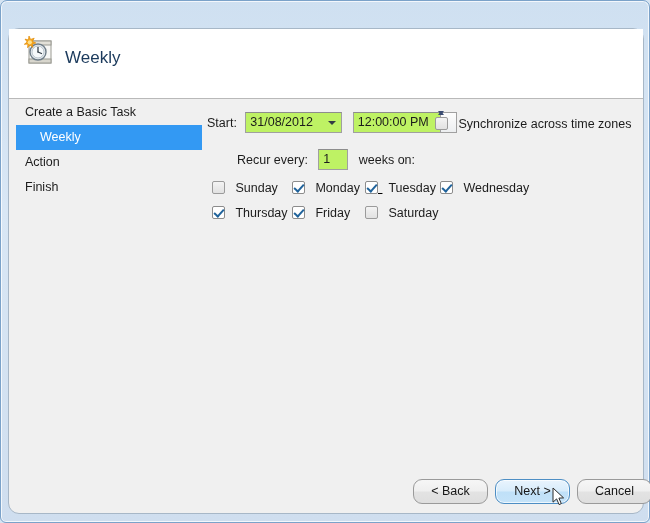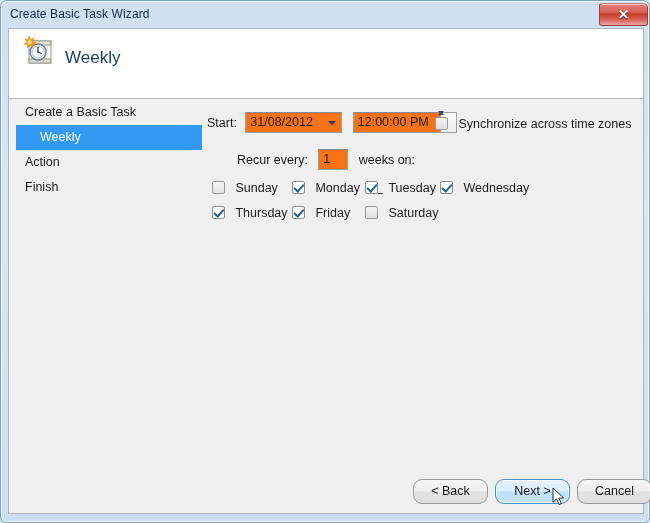--- a/index.html
+++ b/index.html
@@ -60,21 +60,21 @@
   }
 
   
   #dialog-body {
     position: absolute;
     left: 7px; top: 27px;
     width: 636px; height: 486px;
     box-sizing: border-box;
     background: #f0f0f0;
     border: 1px solid #a7b7c7;
-    border-radius: 0;
+    border-radius: 11px;
   }
 
   
   #header-panel {
     position: absolute;
     left: 0; top: 0;
     width: 634px; height: 70px;
     box-sizing: border-box;
     background: #ffffff;
     border-bottom: 1px solid #b9b9b9;
@@ -132,21 +132,21 @@
   .field-label {
     font-size: 12.5px;
     color: #1c1c1c;
     vertical-align: middle;
   }
 
   
   .textbox {
     display: inline-block;
     box-sizing: border-box;
-    background: #f97316;
+    background: #bef264;
     border: 1px solid #a0a0a0;
     border-top-color: #8d8d8d;
     font-size: 12.5px;
     color: #1c1c1c;
     vertical-align: middle;
     line-height: 18px;
     height: 21px;
     padding: 0 4px;
   }
   #date-combo {
@@ -274,26 +274,20 @@
     left: 551px; top: 486px;
     width: 14px; height: 20px;
     pointer-events: none;
   }
 </style>
 </head>
 <body>
 
 <div id="window">
 
-  <div id="titlebar">
-    <div id="title-text">Create Basic Task Wizard</div>
-    <div id="close-button">
-      <div id="close-icon">✕</div>
-    </div>
-  </div>
 
   <div id="dialog-body">
 
     <div id="header-panel">
       <div id="wizard-icon">
         <svg width="38" height="38" viewBox="0 0 38 38">
 
           <rect x="9" y="8" width="22" height="22" fill="#f7f7f5" stroke="#9a9a92" stroke-width="1"></rect>
           <rect x="9" y="8" width="22" height="4" fill="#e2e0d8" stroke="#9a9a92" stroke-width="1"></rect>
           <rect x="9" y="26" width="22" height="4" fill="#d8d6cd" stroke="#9a9a92" stroke-width="1"></rect>

